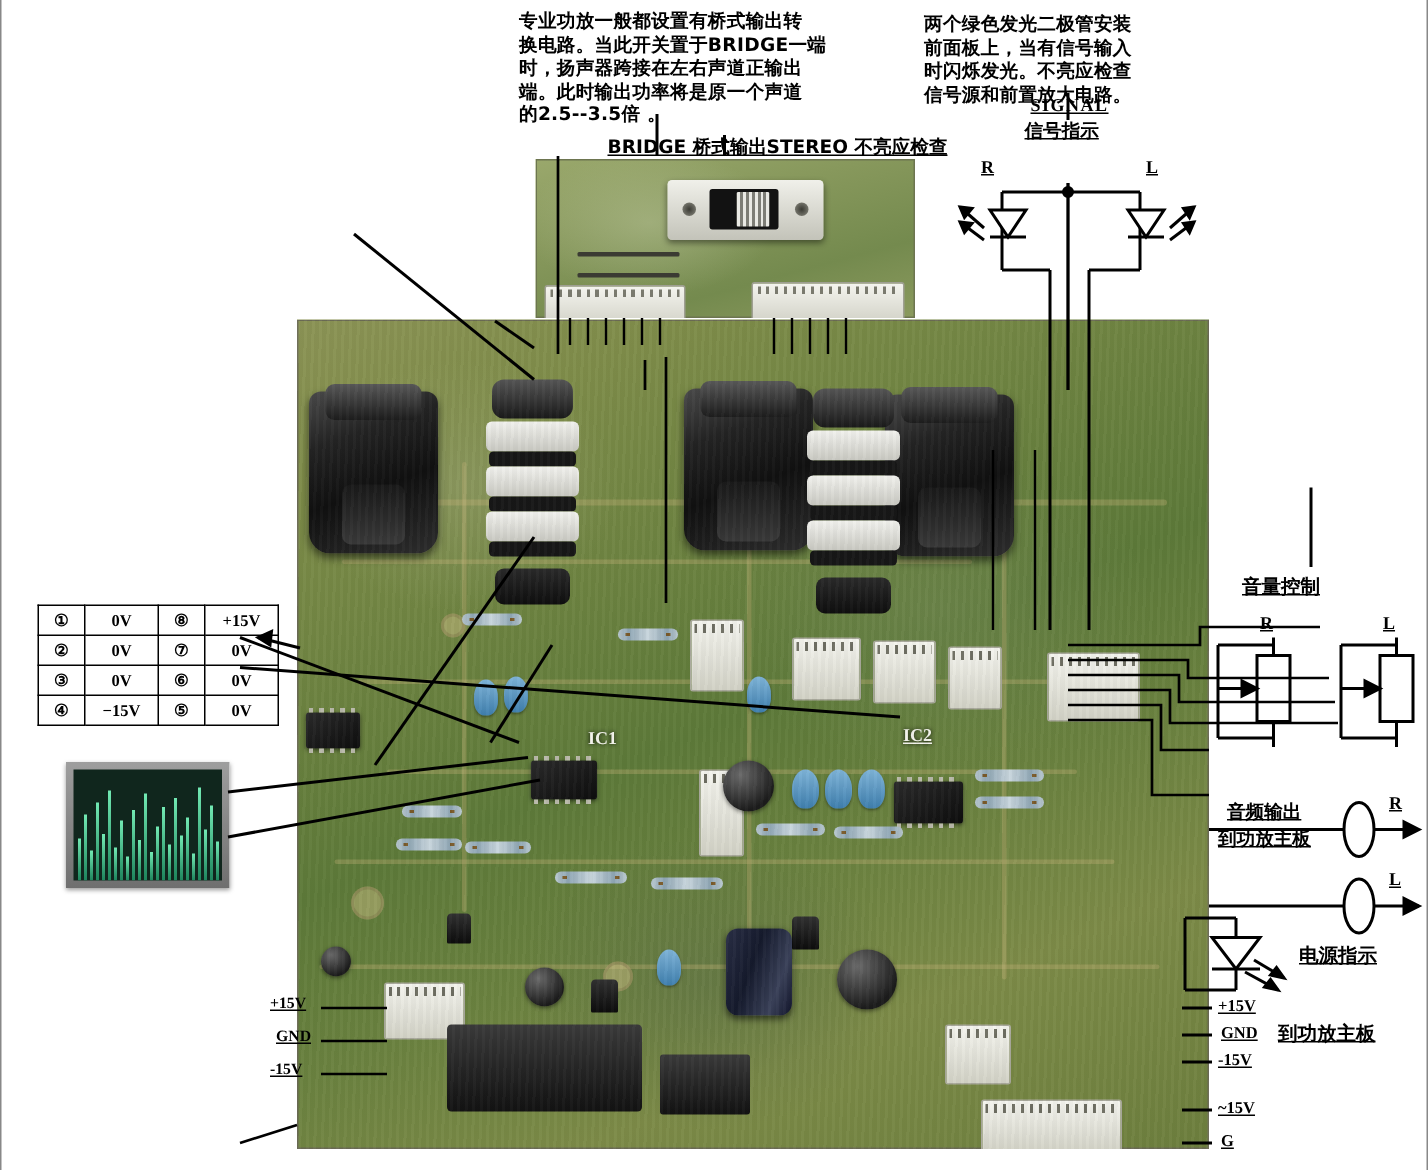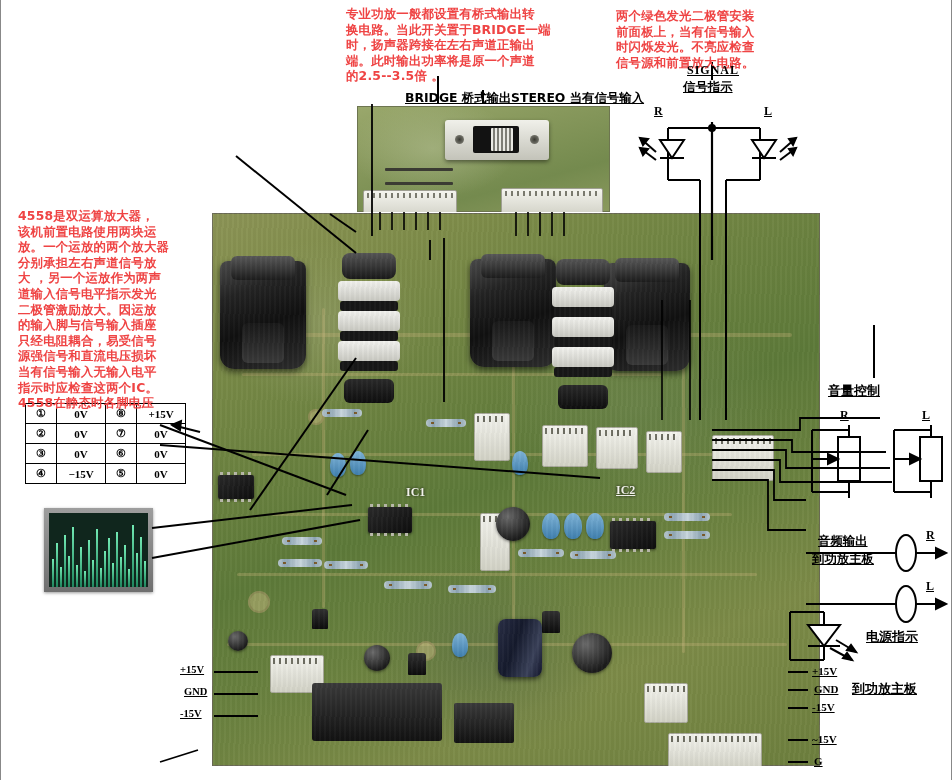--- a/index.html
+++ b/index.html
@@ -3,24 +3,24 @@
 <meta charset="utf-8">
 <style>
   html,body{margin:0;padding:0;background:#fff;}
   body{width:952px;height:780px;position:relative;overflow:hidden;
        font-family:"DejaVu Sans","Liberation Sans",sans-serif;color:#000;}
 
   .stage{position:absolute;inset:0;}
 
   
   .note{position:absolute;font-size:12.4px;line-height:15.6px;
-        font-weight:700;letter-spacing:.2px;white-space:pre-line;color:#ef4444;}
-
-  
-  .pcb{position:absolute;left:212px;top:213px;width:608px;height:553px;
+        font-weight:700;letter-spacing:.2px;white-space:pre-line;color:#000000;}
+
+  
+  .pcb{position:absolute;left:198px;top:213px;width:608px;height:553px;
        background:
          radial-gradient(ellipse 150px 120px at 18% 20%, rgba(150,160,110,.55), transparent 70%),
          radial-gradient(ellipse 200px 150px at 70% 35%, rgba(120,140,90,.45), transparent 72%),
          radial-gradient(ellipse 180px 140px at 45% 80%, rgba(90,110,70,.5), transparent 70%),
          linear-gradient(157deg,#8c9456 0%,#7f8d4a 14%,#6f8442 30%,#5d7a39 48%,#6b8240 63%,#7d8b48 78%,#6d7f3e 100%);
        overflow:hidden;box-shadow:0 0 0 1px #6b6b55 inset;}
   .pcb:after{content:"";position:absolute;inset:0;
        background:repeating-linear-gradient(92deg,rgba(255,255,255,.05) 0 2px,rgba(0,0,0,.05) 2px 5px);
        opacity:.5;}
 
@@ -417,39 +417,26 @@
 换电路。当此开关置于BRIDGE一端
 时，扬声器跨接在左右声道正输出
 端。此时输出功率将是原一个声道
 的2.5--3.5倍 。</div>
 
   <div class="note" style="left:616px;top:8px;width:190px;">两个绿色发光二极管安装
 前面板上，当有信号输入
 时闪烁发光。不亮应检查
 信号源和前置放大电路。</div>
 
-  <div class="note" style="left:18px;top:208px;width:180px;">      4558是双运算放大器，
-该机前置电路使用两块运
-放。一个运放的两个放大器
-分别承担左右声道信号放
-大 ，另一个运放作为两声
-道输入信号电平指示发光
-二极管激励放大。因运放
-的输入脚与信号输入插座
-只经电阻耦合，易受信号
-源强信号和直流电压损坏
-当有信号输入无输入电平
-指示时应检查这两个IC。
-4558在静态时各脚电压</div>
 
 
 
 
   <span class="lbl cn" style="left:405px;top:90px;">BRIDGE 桥式输出</span>
-  <span class="lbl cn" style="left:511px;top:90px;">STEREO 当有信号输入</span>
+  <span class="lbl cn" style="left:511px;top:90px;">STEREO 不亮应检查</span>
 
   <span class="lbl" style="left:687px;top:63px;letter-spacing:1px;">SIGNAL</span>
   <span class="lbl cn" style="left:683px;top:79px;">信号指示</span>
   <span class="lbl" style="left:654px;top:104px;">R</span>
   <span class="lbl" style="left:764px;top:104px;">L</span>
 
   <span class="lbl cn" style="left:828px;top:382px;font-size:13px;">音量控制</span>
   <span class="lbl" style="left:840px;top:408px;">R</span>
   <span class="lbl" style="left:922px;top:408px;">L</span>
 

